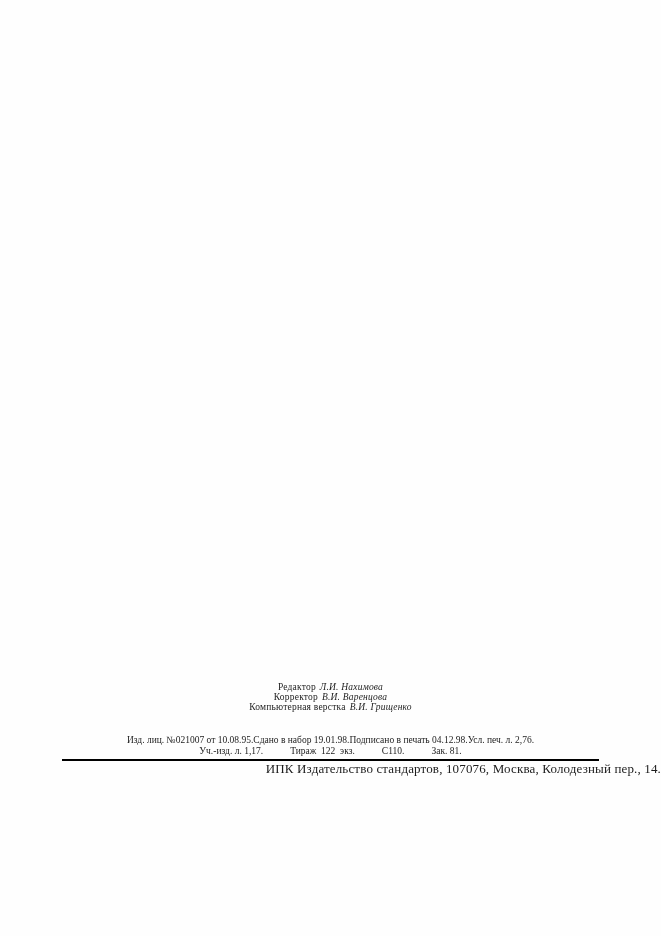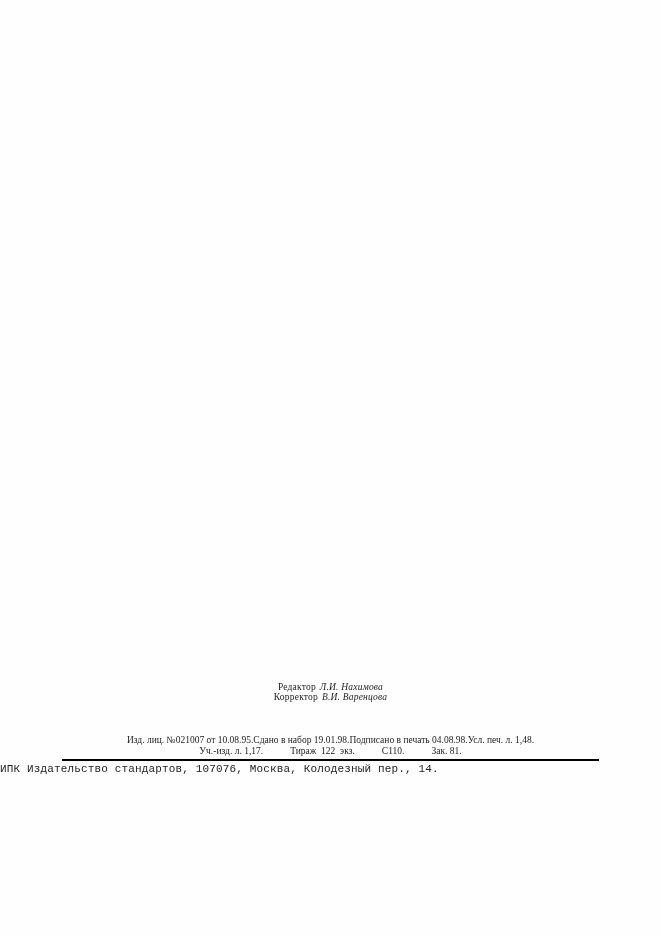--- a/index.html
+++ b/index.html
@@ -63,44 +63,44 @@
     border: none;
     margin: 0;
     padding: 0;
   }
   
   .publisher {
     position: absolute;
     top: 764px;
     left: 0;
     right: 0;
-    text-align: left;
-    font-size: 11px;
+    text-align: right;
+    font-size: 13px;
     line-height: 10.4px;
     letter-spacing: 0.15px;
-    font-family: Liberation Mono, monospace;
   }
   .publisher-line { white-space: pre; }
 </style>
 </head>
 <body>
 
 <div class="page">
 
   <div class="credits">
     <div class="credit-line"><span>Редактор</span><span class="credit-name">Л.И. Нахимова</span></div>
     <div class="credit-line"><span>Корректор</span><span class="credit-name">В.И. Варенцова</span></div>
+    <div class="credit-line"><span>Компьютерная верстка</span><span class="credit-name">В.И. Грищенко</span></div>
   </div>
 
   <div class="imprint">
     <div class="imprint-row1">
       <span>Изд. лиц. №021007 от 10.08.95.</span>
       <span>Сдано в набор 19.01.98.</span>
-      <span>Подписано в печать 04.08.98.</span>
-      <span>Усл. печ. л. 1,48.</span>
+      <span>Подписано в печать 04.12.98.</span>
+      <span>Усл. печ. л. 2,76.</span>
     </div>
     <div class="imprint-row2">
       <span>Уч.-изд. л. 1,17.</span>
       <span>Тираж  122  экз.</span>
       <span>С110.</span>
       <span>Зак. 81.</span>
     </div>
   </div>
 
   <div class="rule"></div>

